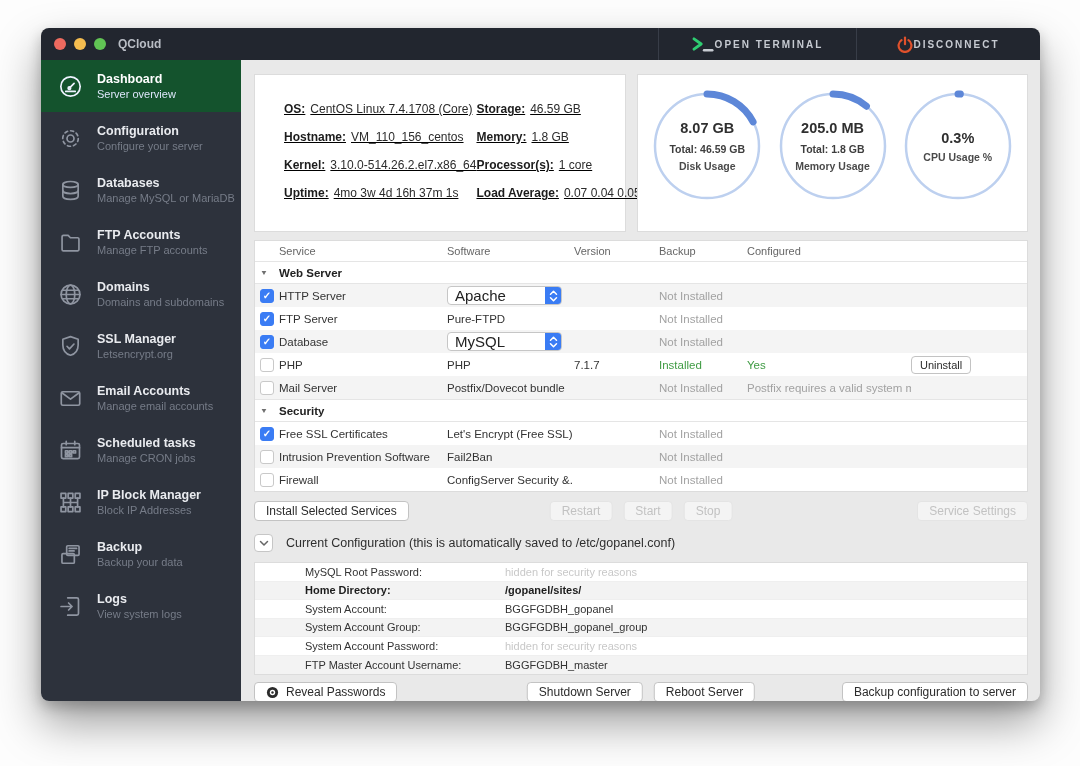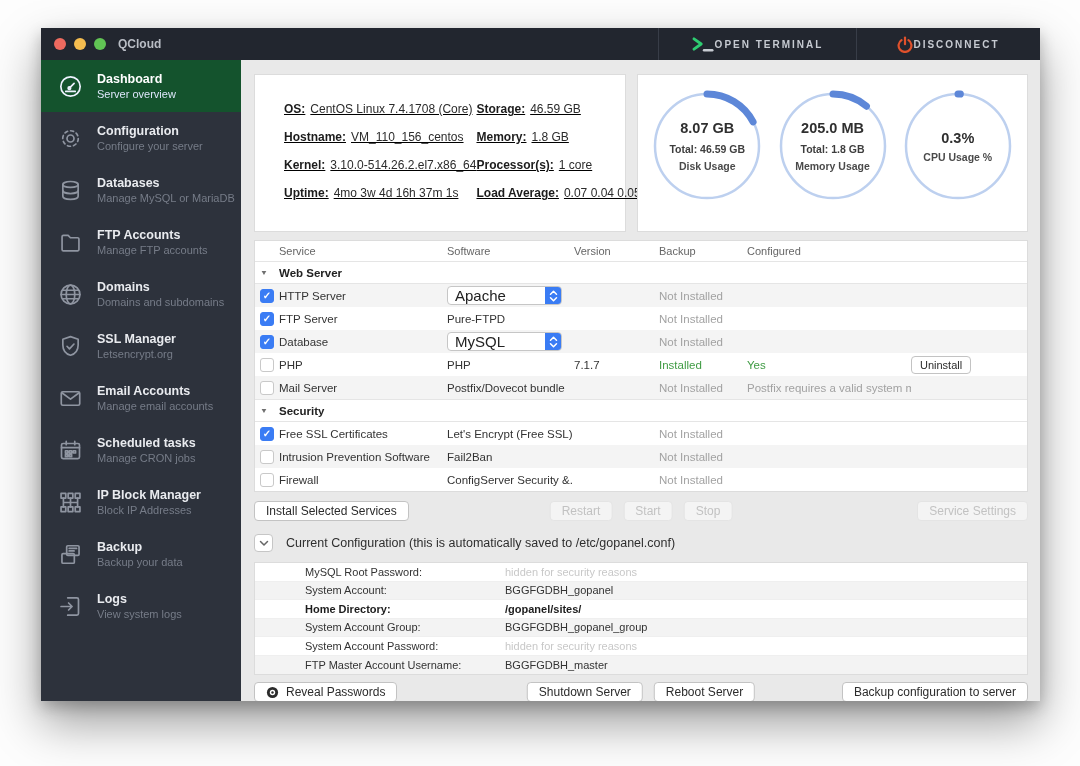--- a/index.html
+++ b/index.html
@@ -1,17 +1,17 @@
 <!DOCTYPE html>
 <html><head>
 <meta charset="utf-8">
 <style>
   * { margin:0; padding:0; box-sizing:border-box; }
   html,body { width:1080px; height:766px; background:#fdfdfd; font-family:"Liberation Sans", sans-serif; overflow:hidden; }
-  .window { position:absolute; left:41px; top:28px; width:999px; height:673px; border-radius:0; overflow:hidden;
+  .window { position:absolute; left:41px; top:28px; width:999px; height:673px; border-radius:8px; overflow:hidden;
             box-shadow:0 22px 45px rgba(0,0,0,.38), 0 6px 14px rgba(0,0,0,.22); display:flex; flex-direction:column; background:#e9e9e9; }
   
   .titlebar { flex:0 0 32px; background:#22262f; display:flex; align-items:center; }
   .lights { display:flex; gap:8px; padding-left:13px; }
   .light { width:12px; height:12px; border-radius:50%; display:inline-block; }
   .light.red{background:#ee6a5f;} .light.yellow{background:#f5bd4f;} .light.green{background:#61c454;}
   .app-title { color:#b9bdc5; font-size:12px; font-weight:bold; margin-left:12px; flex:1; }
   .tb-actions { display:flex; height:100%; }
   .tb-btn { display:flex; align-items:center; justify-content:center; height:100%; width:198px;
             border-left:1px solid #383d48; color:#c6cad1; font-size:10px; font-weight:bold; letter-spacing:2px; cursor:default; }
@@ -452,27 +452,27 @@
           </span>
         </span>
         <span class="cfg-title">Current Configuration (this is automatically saved to /etc/gopanel.conf)</span>
       </div>
 
       <section class="panel cfg-panel">
           <div class="cfg-row">
             <span class="cfg-label">MySQL Root Password:</span>
             <span class="cfg-value muted">hidden for security reasons</span>
           </div>
+          <div class="cfg-row bold">
+            <span class="cfg-label">Home Directory:</span>
+            <span class="cfg-value">/gopanel/sites/</span>
+          </div>
           <div class="cfg-row">
             <span class="cfg-label">System Account:</span>
             <span class="cfg-value">BGGFGDBH_gopanel</span>
-          </div>
-          <div class="cfg-row bold">
-            <span class="cfg-label">Home Directory:</span>
-            <span class="cfg-value">/gopanel/sites/</span>
           </div>
           <div class="cfg-row">
             <span class="cfg-label">System Account Group:</span>
             <span class="cfg-value">BGGFGDBH_gopanel_group</span>
           </div>
           <div class="cfg-row">
             <span class="cfg-label">System Account Password:</span>
             <span class="cfg-value muted">hidden for security reasons</span>
           </div>
           <div class="cfg-row">

